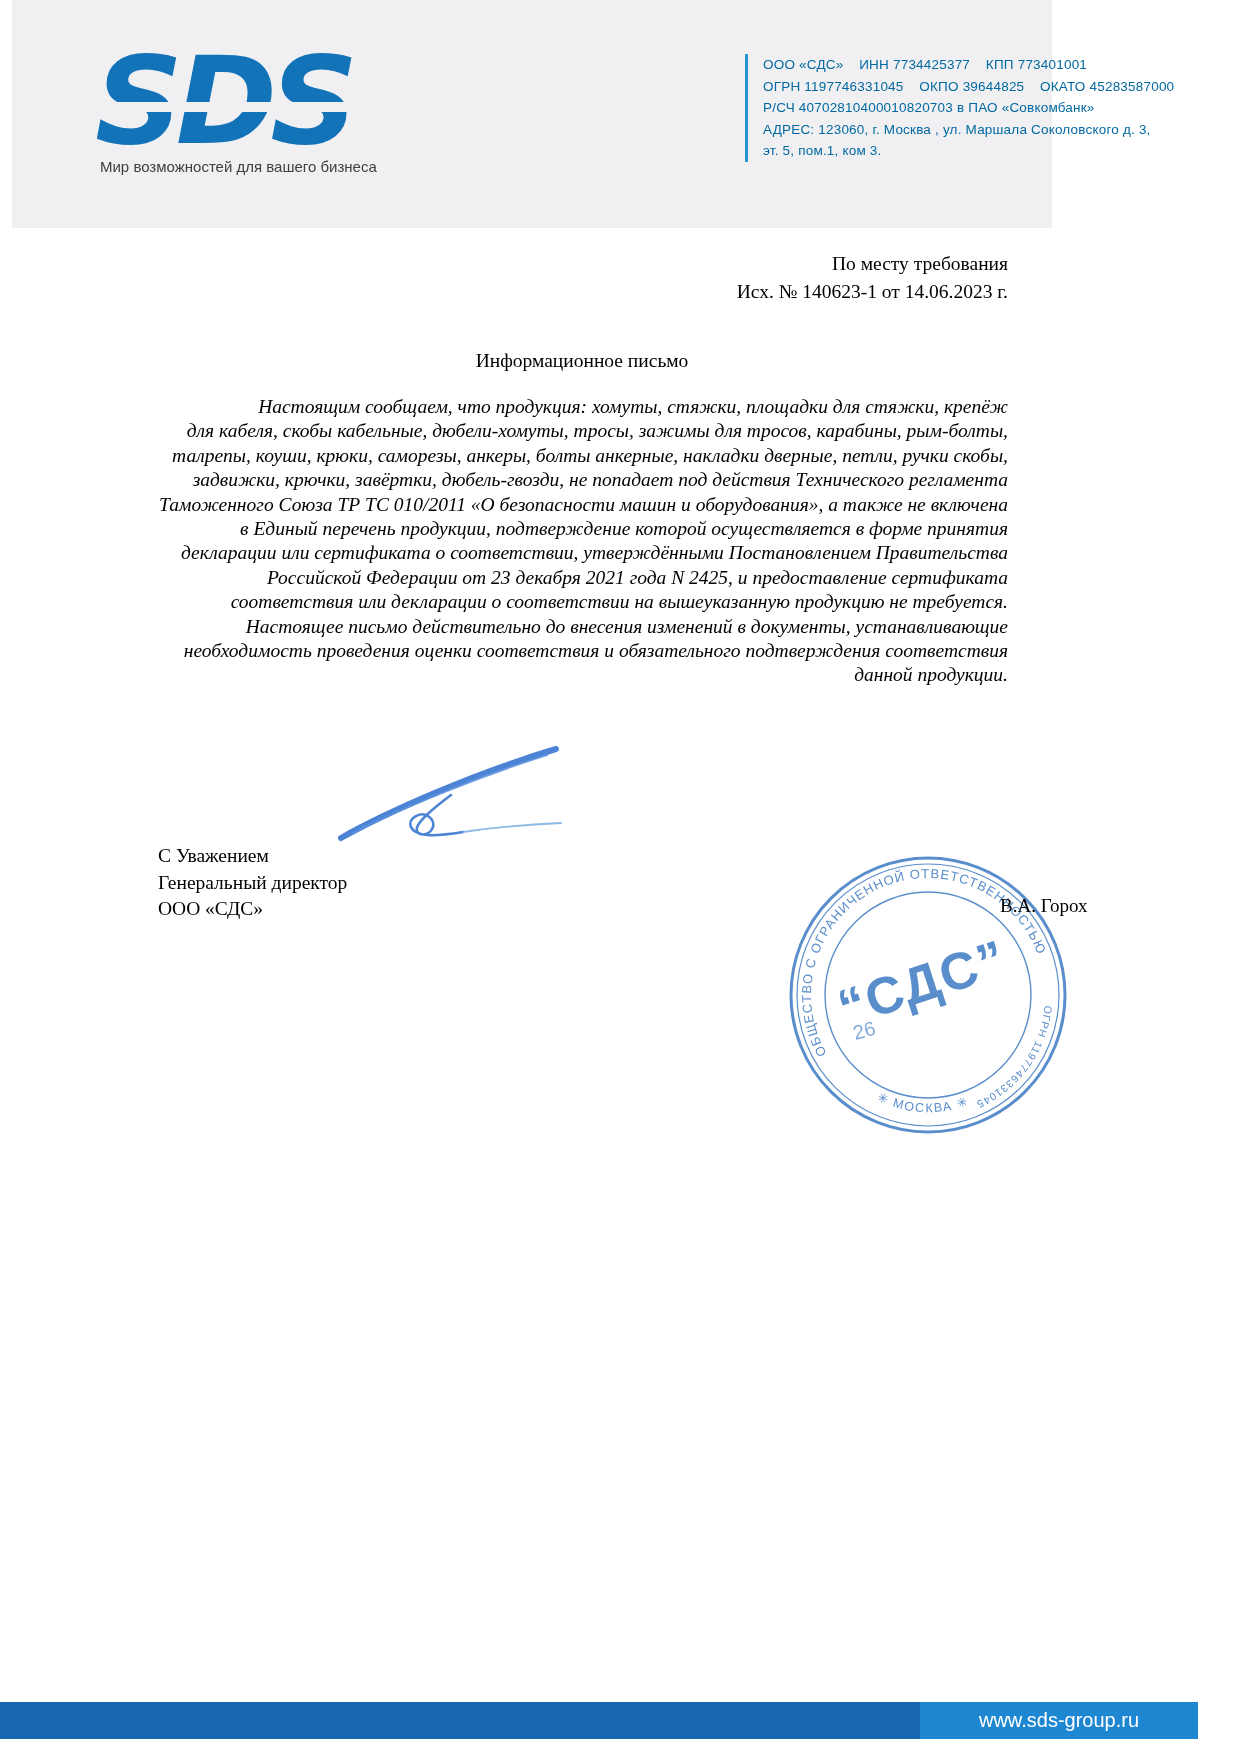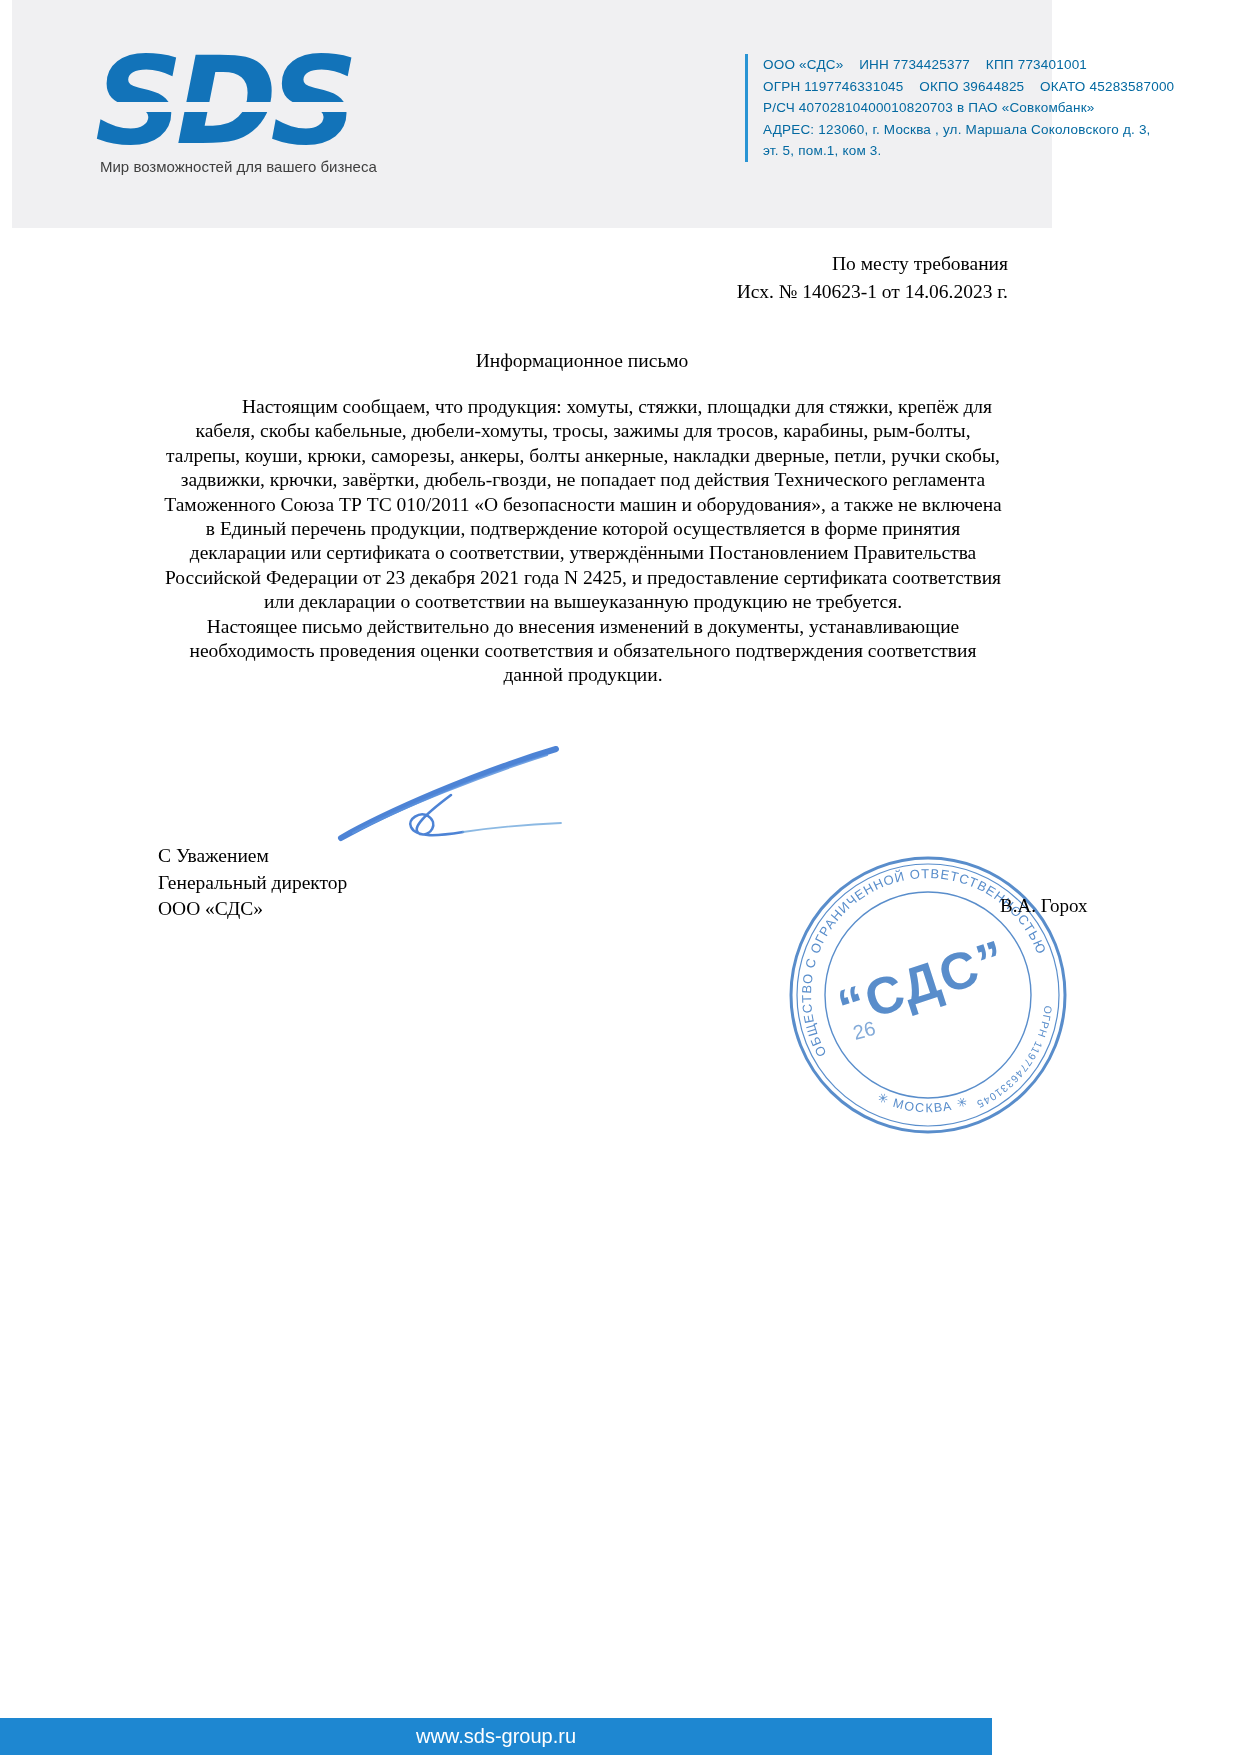--- a/index.html
+++ b/index.html
@@ -18,33 +18,33 @@
                 padding-left:15px;font-family:"Liberation Sans",sans-serif;font-size:13.5px;
                 line-height:21.5px;color:#0369a1;letter-spacing:.2px;}
   .company-info div{white-space:pre;}
 
   
   .recipient-block{position:absolute;top:250px;right:233px;text-align:right;
                    font-size:19.5px;line-height:27.5px;}
   .letter-title{position:absolute;top:350px;left:158px;width:848px;text-align:center;
                 font-size:19.5px;}
   .letter-body{position:absolute;top:395px;left:158px;width:850px;font-size:19.5px;
-               line-height:24.4px;text-align:center;}
+               line-height:24.4px;text-align:right;font-style:italic;}
   .letter-body p{margin:0;}
   .letter-body p.indent{text-indent:68px;}
 
   
   .sign-block{position:absolute;top:843px;left:158px;font-size:19.5px;line-height:26.5px;}
   .signer-name{position:absolute;top:895px;left:1000px;font-size:19px;}
   .signature-svg{position:absolute;left:323px;top:737px;}
   .stamp{position:absolute;left:788px;top:855px;width:280px;height:280px;opacity:.92;}
   .stamp text{font-family:"Liberation Sans",sans-serif;fill:#4b84c7;}
 
   
-  .footer-bar{position:absolute;left:0;bottom:0;width:992px;height:37px;display:flex;flex-direction:column;}
+  .footer-bar{position:absolute;left:0;bottom:16px;width:1198px;height:37px;display:flex;}
   .footer-left{width:920px;background:#1667ae;}
   .footer-right{flex:1;background:#1e87d1;display:flex;align-items:center;justify-content:center;
                 font-family:"Liberation Sans",sans-serif;font-size:20px;color:#ffffff;}
 </style>
 </head>
 <body>
 
 <div class="page">
 
   <div class="letterhead">

